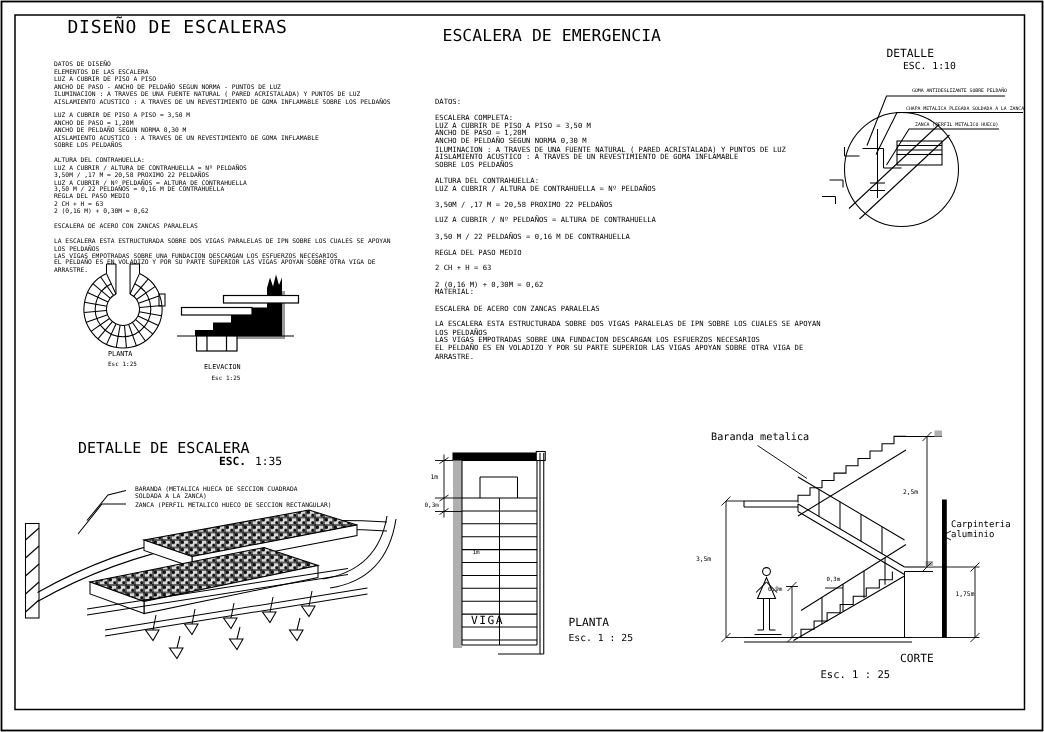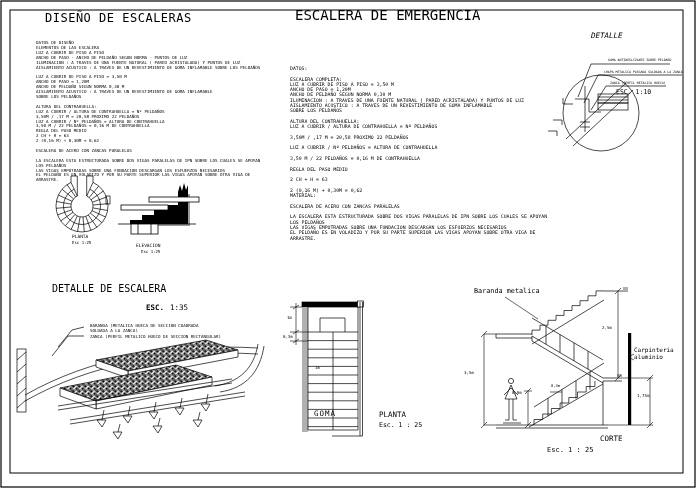--- a/index.html
+++ b/index.html
@@ -284,28 +284,28 @@
 
 LA ESCALERA ESTA ESTRUCTURADA SOBRE DOS VIGAS PARALELAS DE IPN SOBRE LOS CUALES SE APOYAN LOS PELDAÑOS
 LAS VIGAS EMPOTRADAS SOBRE UNA FUNDACION DESCARGAN LOS ESFUERZOS NECESARIOS
 EL PELDAÑO ES EN VOLADIZO Y POR SU PARTE SUPERIOR LAS VIGAS APOYAN SOBRE OTRA VIGA DE ARRASTRE.</span>
 
   <span class="t" style="left:72px;top:234px;font-size:4.5px;">PLANTA</span>
   <span class="t" style="left:72px;top:241px;font-size:4px;">Esc 1:25</span>
   <span class="t" style="left:136px;top:243px;font-size:4.5px;">ELEVACION</span>
   <span class="t" style="left:141px;top:250px;font-size:4px;">Esc 1:25</span>
 
-  <span class="t" style="left:52px;top:283px;font-size:10px;">DETALLE DE ESCALERA</span>
+  <span class="t" style="left:52px;top:294px;font-size:10px;">DETALLE DE ESCALERA</span>
   <span class="t" style="left:146px;top:304px;font-size:7.5px;font-weight:bold;">ESC.</span>
   <span class="t" style="left:170px;top:304px;font-size:7.5px;">1:35</span>
   <span class="t" style="left:90px;top:323.5px;font-size:4.2px;">BARANDA (METALICA HUECA DE SECCION CUADRADA</span>
   <span class="t" style="left:90px;top:329px;font-size:4.2px;">SOLDADA A LA ZANCA)</span>
   <span class="t" style="left:90px;top:334.5px;font-size:4.2px;">ZANCA (PERFIL METALICO HUECO DE SECCION RECTANGULAR)</span>
 
-  <span class="t" style="left:295px;top:8px;font-size:14px;">ESCALERA DE EMERGENCIA</span>
+  <span class="t" style="left:295px;top:18px;font-size:11px;">ESCALERA DE EMERGENCIA</span>
   <span class="t datos" style="left:290px;top:66px;font-size:4.8px;width:280px;">DATOS:
 
 ESCALERA COMPLETA:
 LUZ A CUBRIR DE PISO A PISO = 3,50 M
 ANCHO DE PASO = 1,20M
 ANCHO DE PELDAÑO SEGUN NORMA 0,30 M
 ILUMINACION : A TRAVES DE UNA FUENTE NATURAL ( PARED ACRISTALADA) Y PUNTOS DE LUZ
 AISLAMIENTO ACUSTICO : A TRAVES DE UN REVESTIMIENTO DE GOMA INFLAMABLE
 SOBRE LOS PELDAÑOS
 
@@ -326,30 +326,30 @@
 MATERIAL:
 
 ESCALERA DE ACERO CON ZANCAS PARALELAS
 
 LA ESCALERA ESTA ESTRUCTURADA SOBRE DOS VIGAS PARALELAS DE IPN SOBRE LOS CUALES SE APOYAN
 LOS PELDAÑOS
 LAS VIGAS EMPOTRADAS SOBRE UNA FUNDACION DESCARGAN LOS ESFUERZOS NECESARIOS
 EL PELDAÑO ES EN VOLADIZO Y POR SU PARTE SUPERIOR LAS VIGAS APOYAN SOBRE OTRA VIGA DE
 ARRASTRE.</span>
 
-  <span class="t" style="left:591px;top:32px;font-size:7.5px;font-style:italic;">DETALLE</span>
-  <span class="t" style="left:616px;top:41px;font-size:6.5px;margin-top:48px;">ESC. 1:10</span>
+  <span class="t" style="left:591px;top:32px;font-size:7.5px;">DETALLE</span>
+  <span class="t" style="left:602px;top:41px;font-size:6.5px;">ESC. 1:10</span>
   <span class="t" style="left:608px;top:59px;font-size:3.2px;">GOMA ANTIDESLIZANTE SOBRE PELDAÑO</span>
   <span class="t" style="left:604px;top:70.5px;font-size:3.2px;">CHAPA METALICA PLEGADA SOLDADA A LA ZANCA</span>
   <span class="t" style="left:610px;top:81.5px;font-size:3.2px;">ZANCA (PERFIL METALICO HUECO)</span>
 
   <span class="t" style="left:287px;top:316px;font-size:4.2px;">1m</span>
   <span class="t" style="left:283px;top:335px;font-size:4px;">0,3m</span>
   <span class="t" style="left:315px;top:366px;font-size:4px;">1m</span>
-  <span class="t" style="left:314px;top:410px;font-size:7.5px;letter-spacing:1px;">GOMA</span>
+  <span class="t" style="left:314px;top:410px;font-size:7.5px;letter-spacing:1px;">VIGA</span>
   <span class="t" style="left:379px;top:411px;font-size:7.5px;">PLANTA</span>
   <span class="t" style="left:379px;top:422px;font-size:6.5px;">Esc. 1 : 25</span>
 
   <span class="t" style="left:474px;top:288px;font-size:6.8px;">Baranda metalica</span>
   <span class="t" style="left:634px;top:347px;font-size:6px;">Carpinteria
 aluminio</span>
   <span class="t" style="left:464px;top:371px;font-size:4.2px;">3,5m</span>
   <span class="t" style="left:602px;top:326px;font-size:4.2px;">2,5m</span>
   <span class="t" style="left:637px;top:394px;font-size:4.2px;">1,75m</span>
   <span class="t" style="left:512px;top:391px;font-size:4px;">0,9m</span>

